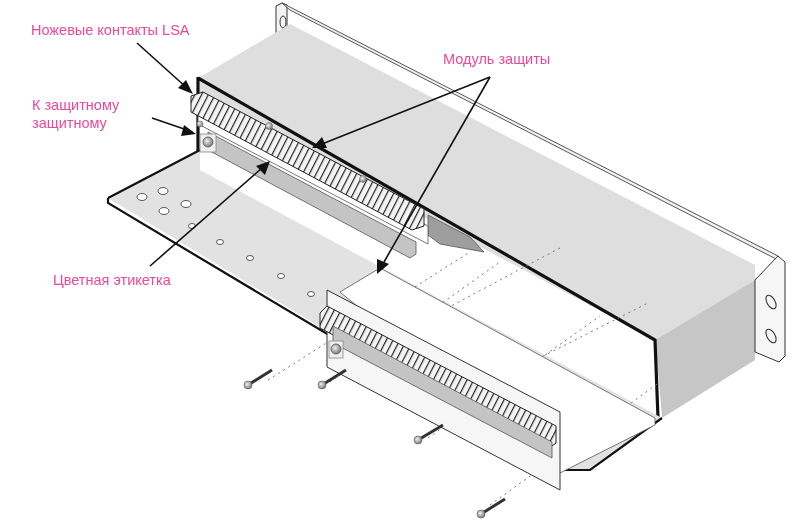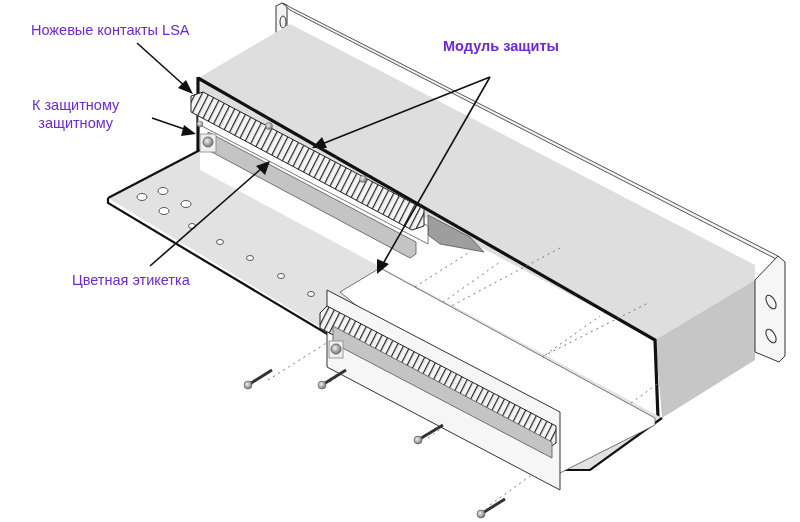--- a/index.html
+++ b/index.html
@@ -1,24 +1,24 @@
 <!DOCTYPE html>
 <html><head>
   <meta charset="utf-8">
   <style>
     html, body { margin: 0; padding: 0; background: #ffffff; }
     body { width: 800px; height: 522px; position: relative; overflow: hidden;
            font-family: "Liberation Sans", sans-serif; }
     #stage { position: absolute; left: 0; top: 0; width: 800px; height: 522px; }
-    .label { position: absolute; font-size: 14.5px; color: #6d28d9; line-height: 18px;
-             font-family: "Liberation Sans", sans-serif; white-space: nowrap; text-align: center; }
+    .label { position: absolute; font-size: 14.5px; color: #ec4899; line-height: 18px;
+             font-family: "Liberation Sans", sans-serif; white-space: nowrap; }
     #lbl-lsa { left: 31px; top: 21px; }
     #lbl-ground { left: 32px; top: 96px; }
-    #lbl-module { left: 443px; top: 37px; font-weight: bold; }
-    #lbl-label { left: 72px; top: 271px; }
+    #lbl-module { left: 443px; top: 50px; }
+    #lbl-label { left: 53px; top: 271px; }
   </style>
 </head>
 <body>
 
 <svg id="stage" viewBox="0 0 800 522" xmlns="http://www.w3.org/2000/svg">
   <defs>
     <pattern id="teeth" width="6" height="14" patternUnits="userSpaceOnUse" patternTransform="rotate(27)">
       <rect width="6" height="14" fill="#f4f4f4"></rect>
       <rect x="0" width="1.2" height="14" fill="#222"></rect>
     </pattern>

